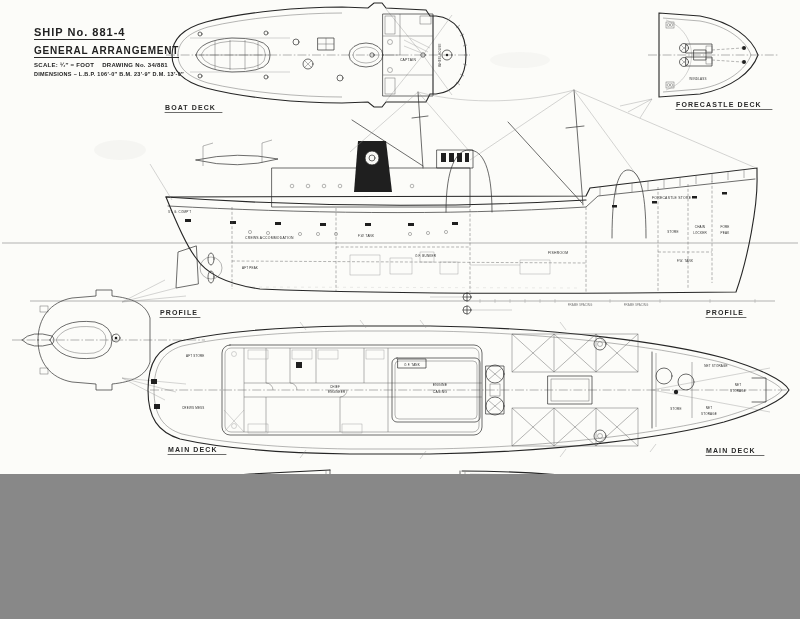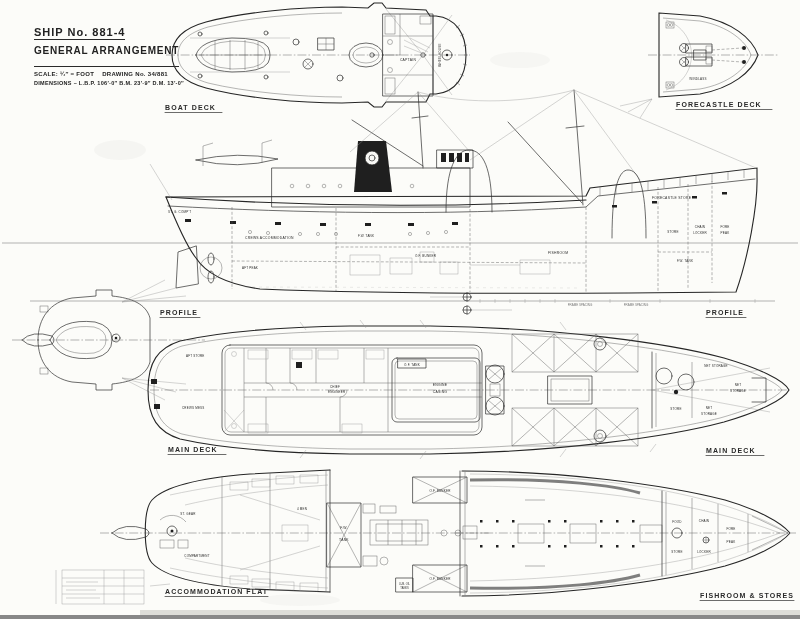--- a/index.html
+++ b/index.html
@@ -1,22 +1,22 @@
 <!DOCTYPE html>
 <html><head>
 <meta charset="utf-8">
 <style>
   html,body{margin:0;padding:0;background:#888;}
   #sheet{
-    position:relative;width:800px;height:615px;background:#fcfcf9;
+    position:relative;width:800px;height:474px;background:#fcfcf9;
     font-family:"Liberation Sans",sans-serif;overflow:hidden;
   }
   #titleblock{position:absolute;left:34px;top:22px;color:#222;}
   #titleblock .l1{font-size:11px;font-weight:bold;letter-spacing:1px;border-bottom:1.2px solid #2a2a2a;display:inline-block;padding-bottom:1px;}
-  #titleblock .l2{font-size:10px;font-weight:bold;letter-spacing:.8px;border-bottom:1.2px solid #2a2a2a;display:inline-block;padding-bottom:10px;margin-top:4px;}
+  #titleblock .l2{font-size:10px;font-weight:bold;letter-spacing:.8px;border-bottom:1.2px solid #2a2a2a;display:inline-block;padding-bottom:1px;margin-top:4px;}
   #titleblock .l3{font-size:6px;letter-spacing:.3px;margin-top:4px;font-weight:bold;}
   #titleblock .l3 span{margin-right:8px;}
   #titleblock .l4{font-size:5.5px;letter-spacing:.3px;margin-top:3px;font-weight:bold;}
   svg{position:absolute;left:0;top:0;}
   .s{stroke:#2e2e2e;fill:none;stroke-width:.7;stroke-linecap:round;stroke-linejoin:round}
   .s2{stroke:#262626;fill:none;stroke-width:1.1;stroke-linecap:round}
   .t{stroke:#5c5c5c;stroke-width:.45;fill:none}
   .f{stroke:#949494;stroke-width:.4;fill:none}
   .d{stroke-dasharray:3 1.8}
   .cl{stroke-dasharray:9 2 1.6 2}

